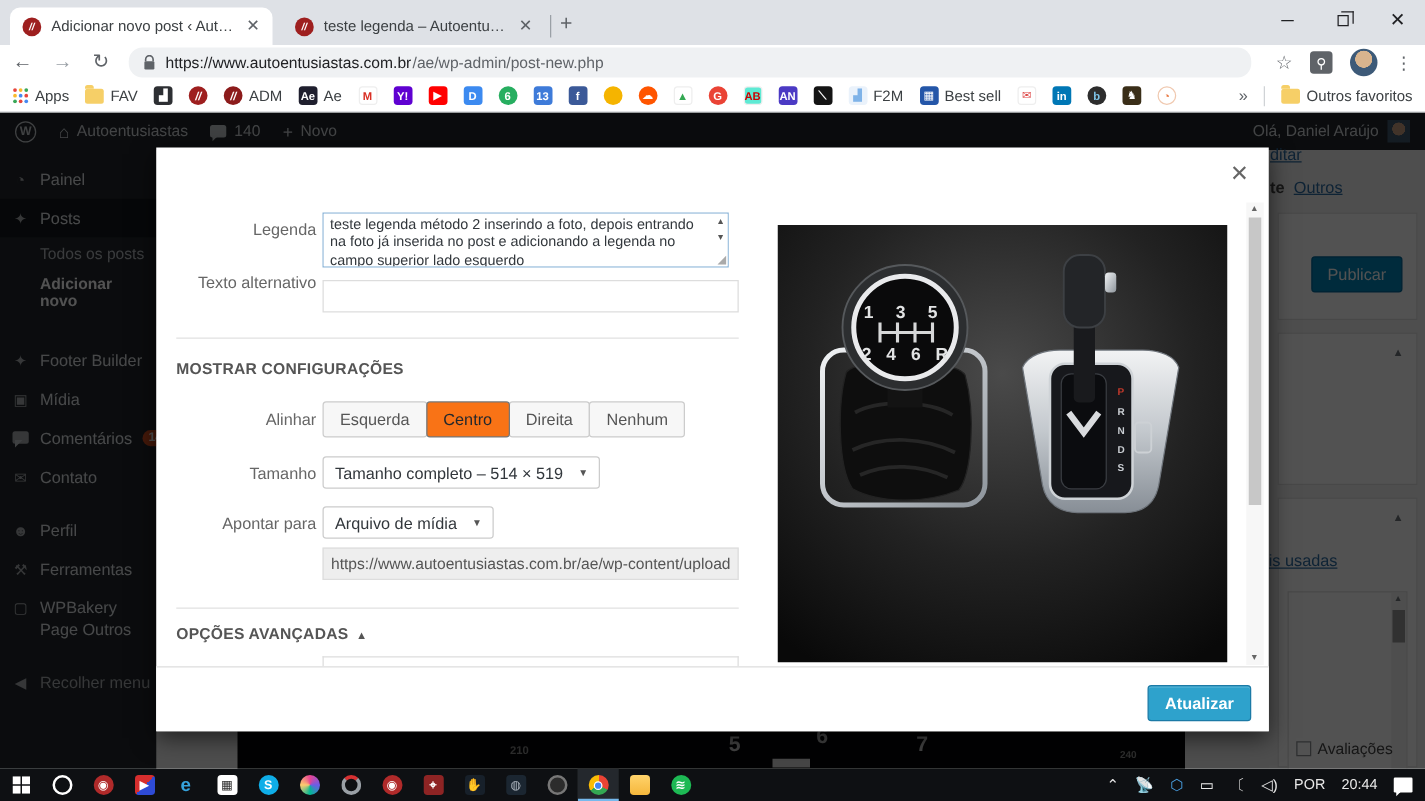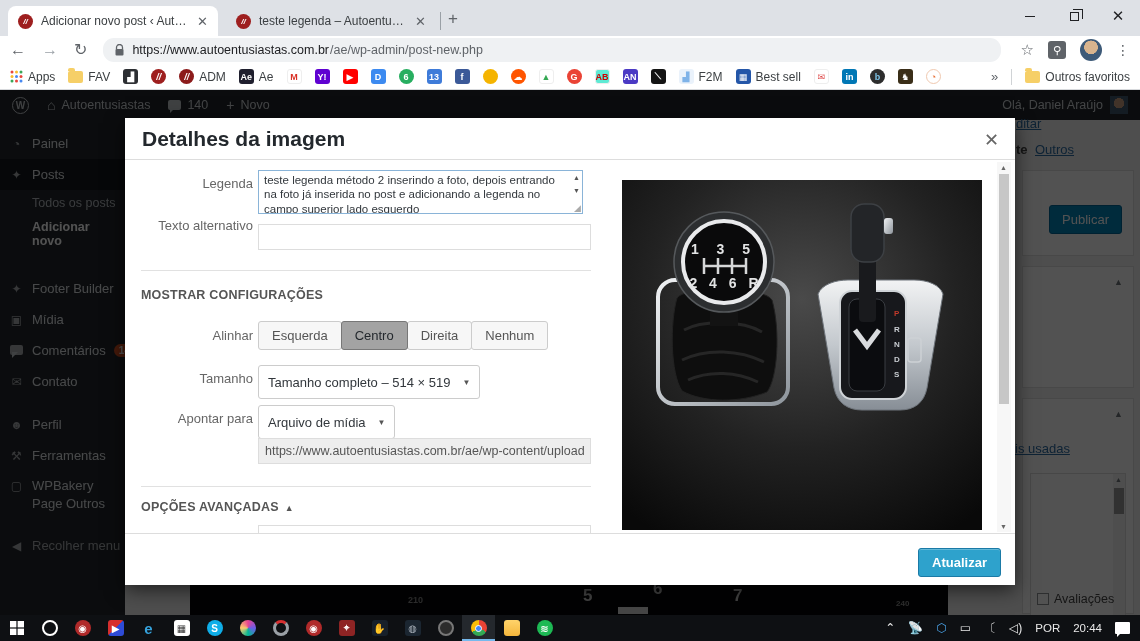--- a/index.html
+++ b/index.html
@@ -84,22 +84,22 @@
   .f-label{position:absolute;left:16px;width:112px;text-align:right;font-size:13px;color:#666}
   #legenda-wrap{position:absolute;left:133px;top:52px;width:325px;height:44px;border:1px solid #8ab4d8;background:#fff}
   #legenda-ta{width:100%;height:100%;border:none;outline:none;resize:none;font-family:"Liberation Sans","DejaVu Sans",sans-serif;font-size:11.5px;color:#32373c;padding:2px 22px 2px 5px;line-height:1.25;overflow:hidden}
   .ta-ar{position:absolute;right:2px;font-size:7px;color:#555}
   .ta-grip{position:absolute;right:1px;bottom:0;font-size:9px;color:#aaa}
   .txt-input{position:absolute;left:133px;width:333px;height:26px;border:1px solid #ddd;background:#fff;font-size:12.5px;color:#32373c;padding:0 6px;font-family:"Liberation Sans","DejaVu Sans",sans-serif}
   .divider{position:absolute;left:16px;width:450px;border-top:1px solid #e1e1e1}
   .m-heading{position:absolute;left:16px;font-size:12.5px;font-weight:bold;color:#555;letter-spacing:.2px}
   #align-group{position:absolute;left:133px;top:203px;display:flex}
   .seg{height:29px;padding:0 13px;background:#f7f7f7;border:1px solid #ccc;font-size:13px;color:#555;display:flex;align-items:center;margin-right:-1px;border-radius:3px}
-  .seg.sel{background:#a3a3a3;border-color:#777;color:#23282d;z-index:2;position:relative}
-  .wp-select{position:absolute;left:133px;height:34px;background:#fff;border:1px solid #ccc;border-radius:3px;display:flex;align-items:center;gap:12px;padding:0 9px;font-size:13px;color:#32373c}
+  .seg.sel{background:#f97316;border-color:#777;color:#23282d;z-index:2;position:relative}
+  .wp-select{position:absolute;left:133px;height:26px;background:#fff;border:1px solid #ccc;border-radius:3px;display:flex;align-items:center;gap:12px;padding:0 9px;font-size:13px;color:#32373c}
   .dd-caret{font-size:8px;color:#555}
   #url-input{position:absolute;left:133px;top:320px;width:333px;height:26px;border:1px solid #ddd;background:#eee;font-size:12.5px;color:#555;padding:0 6px;font-family:"Liberation Sans","DejaVu Sans",sans-serif}
   #adv-caret{font-size:9px;color:#555;margin-left:6px}
   #partial-input{position:absolute;left:133px;top:407px;width:333px;height:10px;border:1px solid #ddd;border-bottom:none;background:#fff}
   #m-scroll{position:absolute;left:872px;top:44px;width:14px;height:370px;background:#f7f7f7}
   #m-scroll .sar{position:absolute;left:3px;font-size:7px;color:#666}
   #m-thumb{position:absolute;left:2px;top:12px;width:10px;height:230px;background:#c7c7c7}
   #preview{position:absolute;left:497px;top:62px;width:360px;height:350px}
   #m-footer{position:absolute;left:0;bottom:0;width:100%;height:52px;background:#fff;border-top:1px solid #ddd;z-index:3}
   #atualizar-btn{position:absolute;right:14px;top:14px;background:#2ea2cc;border:1px solid #1b7aa6;color:#fff;font-size:13px;font-weight:bold;padding:6px 13px;border-radius:3px;box-shadow:inset 0 1px 0 rgba(255,255,255,.25)}
@@ -333,21 +333,20 @@
       <span class="gnum" style="left:393px;top:1px;font-size:17px;color:#cfcfcf">5</span>
       <span class="gnum" style="left:463px;top:-6px;font-size:17px;color:#cfcfcf">6</span>
       <span class="gnum" style="left:543px;top:1px;font-size:17px;color:#cfcfcf">7</span>
       <span class="gnum" style="left:706px;top:14px;font-size:8px;color:#8f8f8f">240</span>
       <span class="abs" style="left:428px;top:22px;width:30px;height:7px;background:#d9d9d9"></span>
     </div>
 
     <div id="overlay"></div>
 
     <div id="modal">
-      <div id="m-title">Detalhes da imagem</div>
       <span id="m-close">✕</span>
 
       <span class="f-label" style="top:58px">Legenda</span>
       <div id="legenda-wrap">
         <textarea id="legenda-ta" style="">teste legenda método 2 inserindo a foto, depois entrando na foto já inserida no post e adicionando a legenda no campo superior lado esquerdo</textarea>
         <span class="ta-ar" style="top:3px">▲</span>
         <span class="ta-ar" style="top:16px">▼</span>
         <span class="ta-grip">◢</span>
       </div>
 

